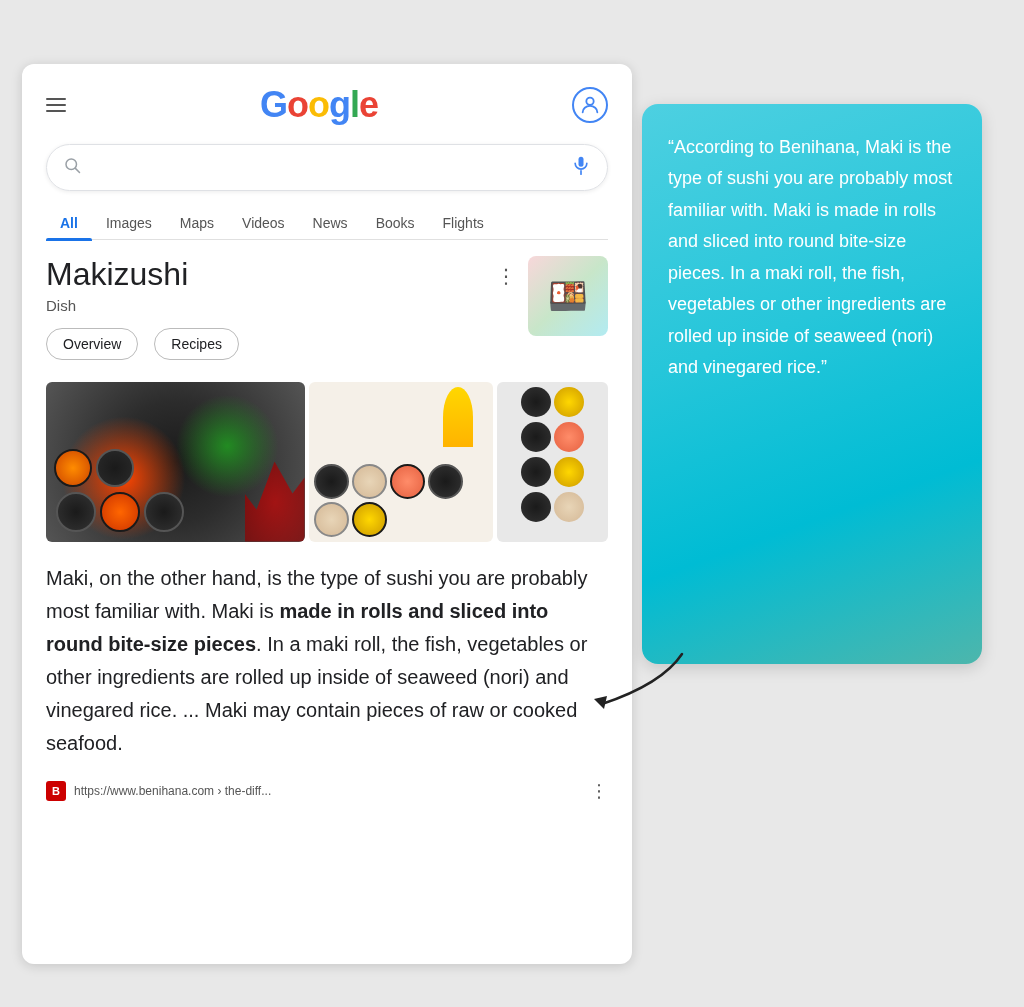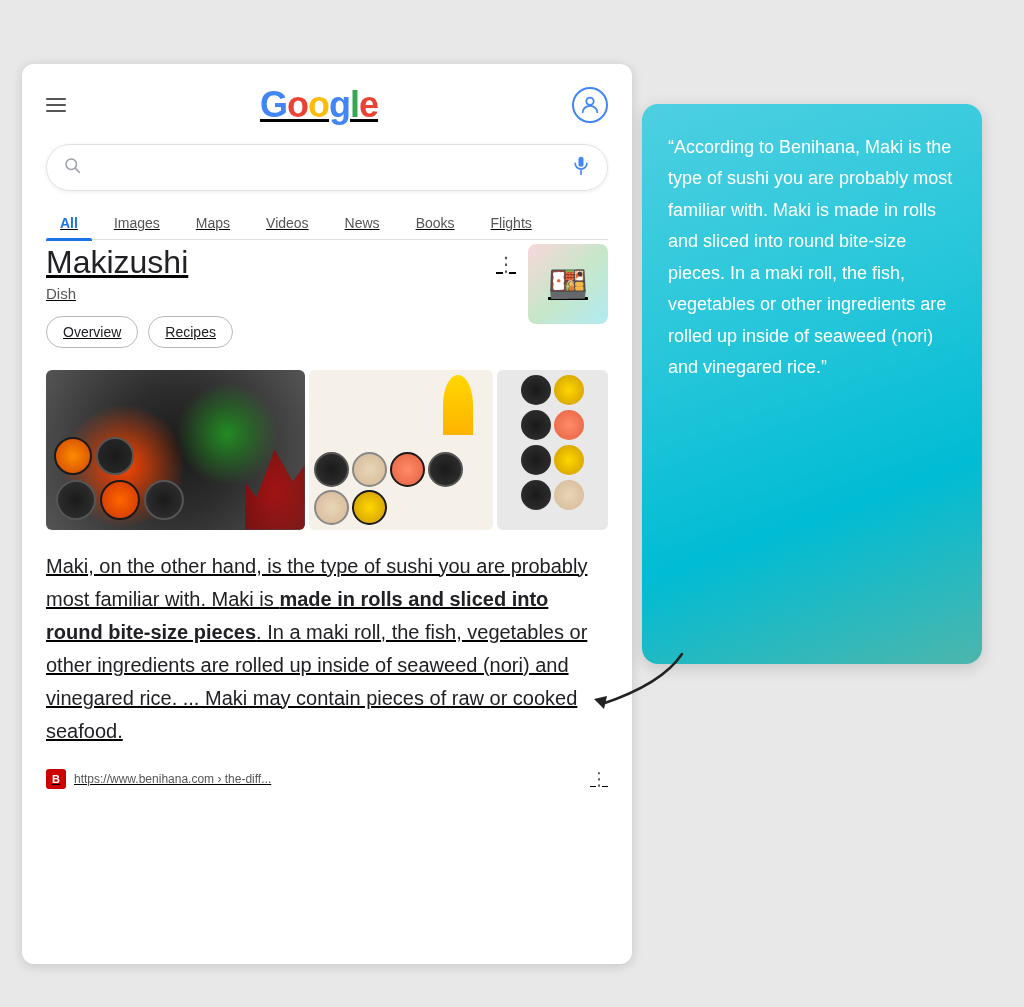--- a/index.html
+++ b/index.html
@@ -11,21 +11,20 @@
       align-items: center;
       justify-content: center;
     }
     .outer-wrapper {
       width: 980px;
       display: flex;
       align-items: flex-start;
       gap: 0;
       position: relative;
       margin-top: 20px;
-      text-decoration: underline;
     }
     
     .search-card {
       background: #fff;
       border-radius: 12px;
       box-shadow: 0 2px 12px rgba(0,0,0,0.15);
       width: 610px;
       min-height: 900px;
       padding: 20px 24px 30px 24px;
       flex-shrink: 0;
@@ -97,23 +96,23 @@
       color: #202124;
       background: transparent;
     }
     .mic-icon {
       color: #4285F4;
       font-size: 20px;
     }
     
     .nav-tabs {
       display: flex;
-      gap: 8px;
+      gap: 0;
       border-bottom: 1.5px solid #e0e0e0;
-      margin-bottom: 4px;
+      margin-bottom: 16px;
     }
     .nav-tab {
       padding: 8px 14px;
       font-size: 14px;
       color: #555;
       cursor: pointer;
       white-space: nowrap;
       position: relative;
     }
     .nav-tab.active {
@@ -145,21 +144,21 @@
       color: #202124;
       margin-bottom: 4px;
     }
     .kp-subtitle {
       font-size: 15px;
       color: #555;
       margin-bottom: 14px;
     }
     .kp-buttons {
       display: flex;
-      gap: 10px;
+      gap: 16px;
     }
     .kp-button {
       padding: 7px 16px;
       border: 1.5px solid #bbb;
       border-radius: 20px;
       font-size: 14px;
       background: #fff;
       cursor: pointer;
       color: #202124;
     }

